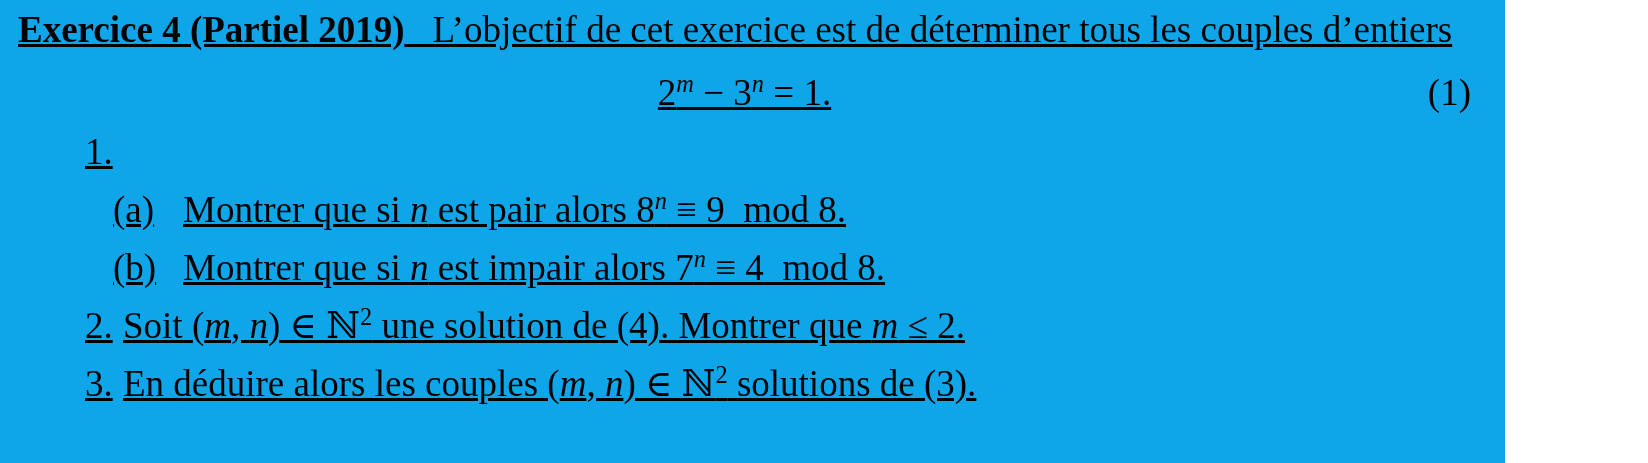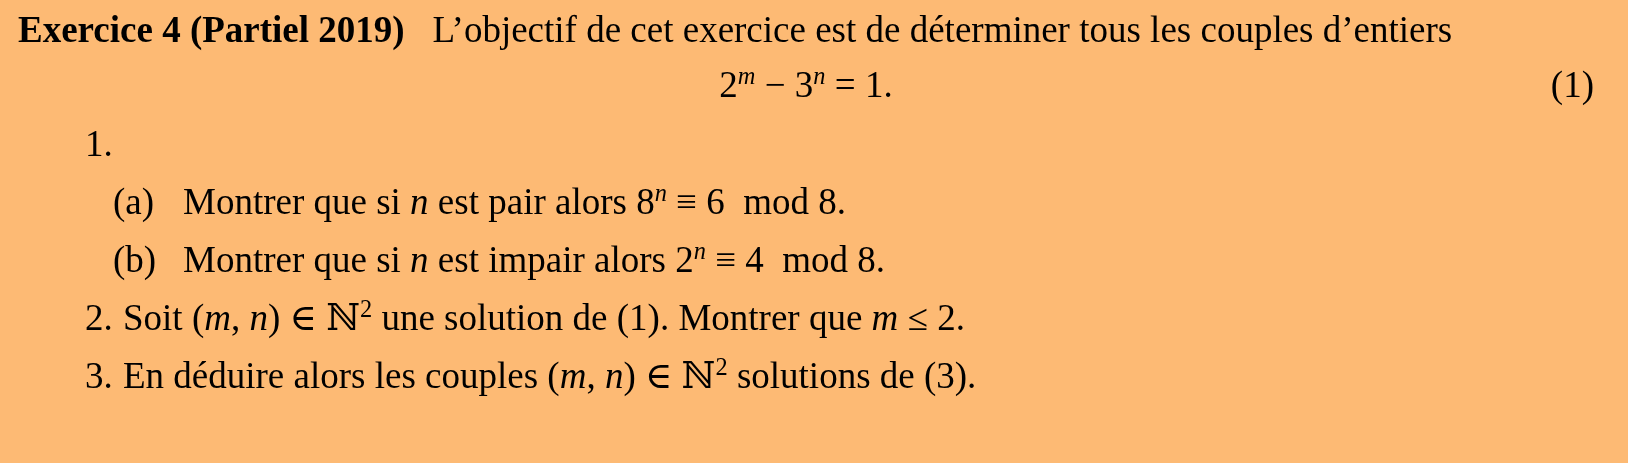--- a/index.html
+++ b/index.html
@@ -1,41 +1,42 @@
 <!DOCTYPE html>
 <html><head>
 <meta charset="utf-8">
 <style>
   html, body { margin: 0; padding: 0; background: #ffffff; }
   .page {
     position: relative;
-    width: 1628px;
+    width: 1505px;
     height: 463px;
     box-sizing: border-box;
-    background: #fdba74;
+    background: #0ea5e9;
     color: #000000;
     font-family: "Liberation Serif", "DejaVu Serif", serif;
     font-size: 37px;
     line-height: 48px;
     padding: 6px 34px 0 18px;
     overflow: hidden;
+    text-decoration: underline;
   }
   .line { white-space: nowrap; }
   .seg { white-space: pre-wrap; }
   .seg-r { }
   .seg-b { font-weight: 700; }
   .seg-i { font-style: italic; }
   .seg-sup  { font-size: 0.66em; vertical-align: 0.52em; line-height: 0; }
   .seg-supi { font-size: 0.66em; vertical-align: 0.52em; line-height: 0; font-style: italic; }
   .eq-row {
     position: relative;
     text-align: center;
     height: 50px;
     line-height: 50px;
-    margin-top: 6px;
+    margin-top: 14px;
   }
   .eqno { position: absolute; right: 0; top: 0; }
   .item { display: flex; margin-top: 10px; white-space: nowrap; }
   .item .label { flex: 0 0 auto; }
   .item.l1 { padding-left: 67px; }
   .item.l1 .label { width: 38px; }
   .item.l2 { padding-left: 95px; }
   .item.l2 .label { width: 70px; }
   .item .body { flex: 0 0 auto; }
 </style>
@@ -51,31 +52,31 @@
     <span class="eq"><span class="seg seg-r">2</span><span class="seg seg-supi">m</span><span class="seg seg-r"> − 3</span><span class="seg seg-supi">n</span><span class="seg seg-r"> = 1.</span></span>
     <span class="eqno">(1)</span>
   </div>
 
   <div class="item l1">
     <span class="label">1.</span>
   </div>
 
   <div class="item l2">
     <span class="label">(a)</span>
-    <span class="body"><span class="seg seg-r">Montrer que si </span><span class="seg seg-i">n</span><span class="seg seg-r"> est pair alors 8</span><span class="seg seg-supi">n</span><span class="seg seg-r"> ≡ 6  mod 8.</span></span>
+    <span class="body"><span class="seg seg-r">Montrer que si </span><span class="seg seg-i">n</span><span class="seg seg-r"> est pair alors 8</span><span class="seg seg-supi">n</span><span class="seg seg-r"> ≡ 9  mod 8.</span></span>
   </div>
 
   <div class="item l2">
     <span class="label">(b)</span>
-    <span class="body"><span class="seg seg-r">Montrer que si </span><span class="seg seg-i">n</span><span class="seg seg-r"> est impair alors 2</span><span class="seg seg-supi">n</span><span class="seg seg-r"> ≡ 4  mod 8.</span></span>
+    <span class="body"><span class="seg seg-r">Montrer que si </span><span class="seg seg-i">n</span><span class="seg seg-r"> est impair alors 7</span><span class="seg seg-supi">n</span><span class="seg seg-r"> ≡ 4  mod 8.</span></span>
   </div>
 
   <div class="item l1">
     <span class="label">2.</span>
-    <span class="body"><span class="seg seg-r">Soit (</span><span class="seg seg-i">m</span><span class="seg seg-r">, </span><span class="seg seg-i">n</span><span class="seg seg-r">) ∈ ℕ</span><span class="seg seg-sup">2</span><span class="seg seg-r"> une solution de (1). Montrer que </span><span class="seg seg-i">m</span><span class="seg seg-r"> ≤ 2.</span></span>
+    <span class="body"><span class="seg seg-r">Soit (</span><span class="seg seg-i">m</span><span class="seg seg-r">, </span><span class="seg seg-i">n</span><span class="seg seg-r">) ∈ ℕ</span><span class="seg seg-sup">2</span><span class="seg seg-r"> une solution de (4). Montrer que </span><span class="seg seg-i">m</span><span class="seg seg-r"> ≤ 2.</span></span>
   </div>
 
   <div class="item l1">
     <span class="label">3.</span>
     <span class="body"><span class="seg seg-r">En déduire alors les couples (</span><span class="seg seg-i">m</span><span class="seg seg-r">, </span><span class="seg seg-i">n</span><span class="seg seg-r">) ∈ ℕ</span><span class="seg seg-sup">2</span><span class="seg seg-r"> solutions de (3).</span></span>
   </div>
 
 </div>
 
 </body></html>

